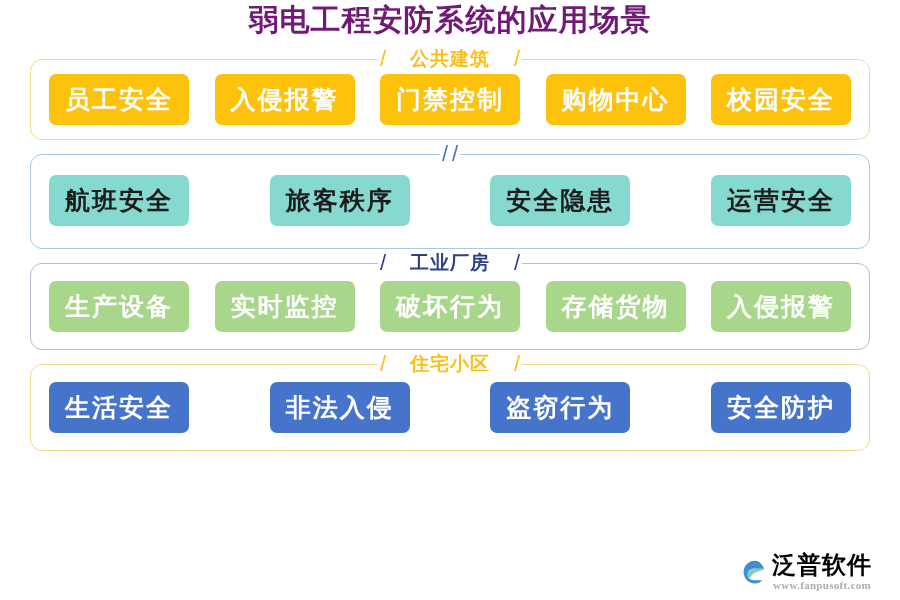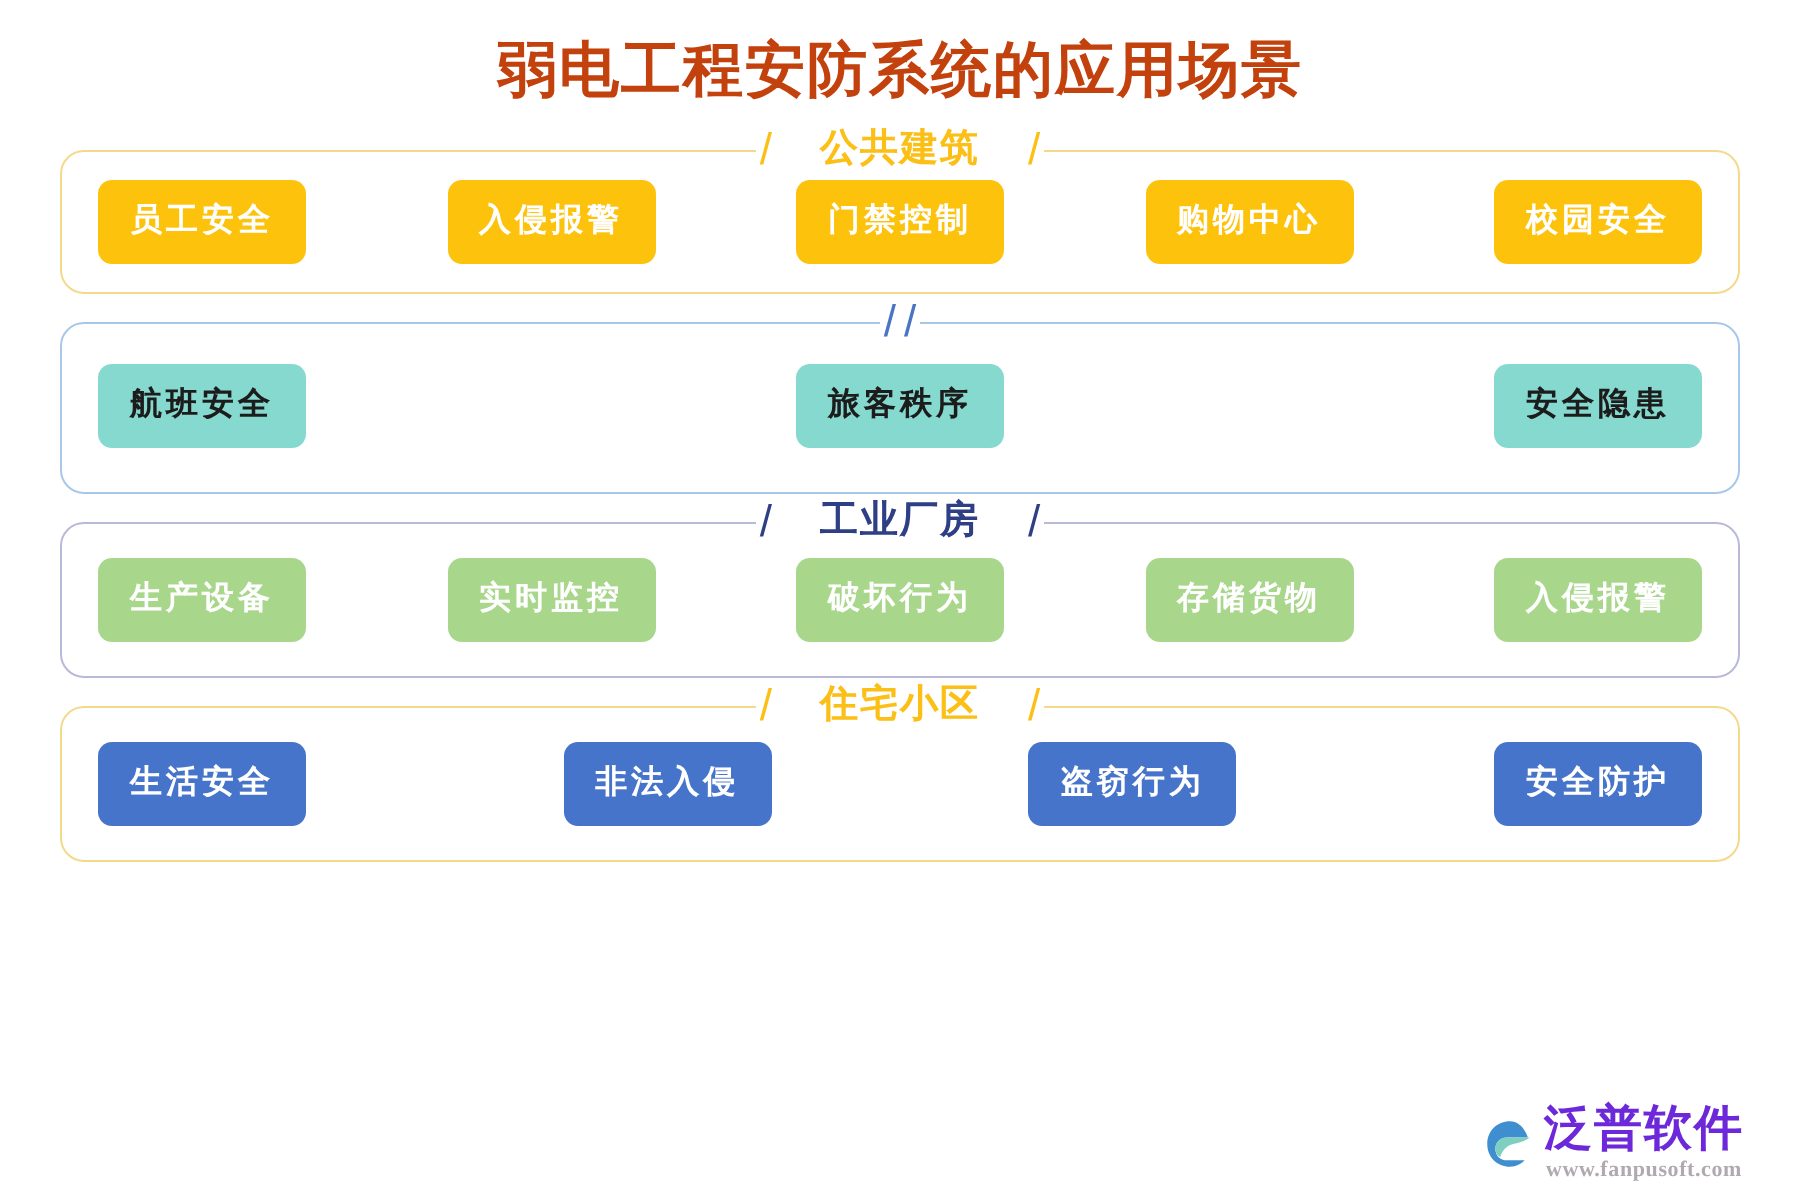--- a/index.html
+++ b/index.html
@@ -14,23 +14,22 @@
     background: #ffffff;
     font-family: "Liberation Serif", "DejaVu Serif", serif;
     position: relative;
   }
 
   
   .page-title {
     text-align: center;
     font-size: 30px;
     font-weight: bold;
-    color: #c2410c;
+    color: #701a75;
     letter-spacing: 1px;
-    padding-top: 16px;
     line-height: 1.35;
     font-family: "Liberation Serif", "DejaVu Serif", serif;
   }
 
   
   .sections {
     position: relative;
     padding: 4px 30px 0 30px;
   }
 
@@ -81,21 +80,21 @@
     line-height: 26px;
     background: #ffffff;
     padding: 0 2px;
     font-family: "Liberation Sans", sans-serif;
     font-weight: 300;
   }
 
   
   .chip {
     border-radius: 7px;
-    font-size: 16px;
+    font-size: 25px;
     font-weight: bold;
     letter-spacing: 2px;
     text-align: center;
     white-space: nowrap;
     line-height: 1;
     padding: 13px 16px;
     flex: 0 0 auto;
     font-family: "Liberation Serif", "DejaVu Serif", serif;
   }
 
@@ -136,21 +135,21 @@
     bottom: 8px;
     display: flex;
     align-items: center;
     gap: 4px;
   }
   .logo-mark { width: 26px; height: 26px; flex: 0 0 auto; }
   .logo-text-wrap { display: flex; flex-direction: column; align-items: center; }
   .logo-name {
     font-size: 24px;
     font-weight: bold;
-    color: #6d28d9;
+    color: #000000;
     letter-spacing: 1px;
     line-height: 1.05;
     font-family: "Liberation Serif", "DejaVu Serif", serif;
   }
   .logo-url {
     font-size: 11px;
     font-weight: bold;
     color: #b0aab0;
     letter-spacing: 0.3px;
     line-height: 1.3;
@@ -181,20 +180,21 @@
 
   <div class="section sec-teal">
     <div class="section-header">
       <span class="slash">/</span>
       <span class="slash">/</span>
     </div>
     <div class="section-box">
       <div class="chip">航班安全</div>
       <div class="chip">旅客秩序</div>
       <div class="chip">安全隐患</div>
+      <div class="chip">运营安全</div>
     </div>
   </div>
 
   <div class="section sec-green">
     <div class="section-header">
       <span class="slash">/</span>
       <span class="section-title">工业厂房</span>
       <span class="slash">/</span>
     </div>
     <div class="section-box">

